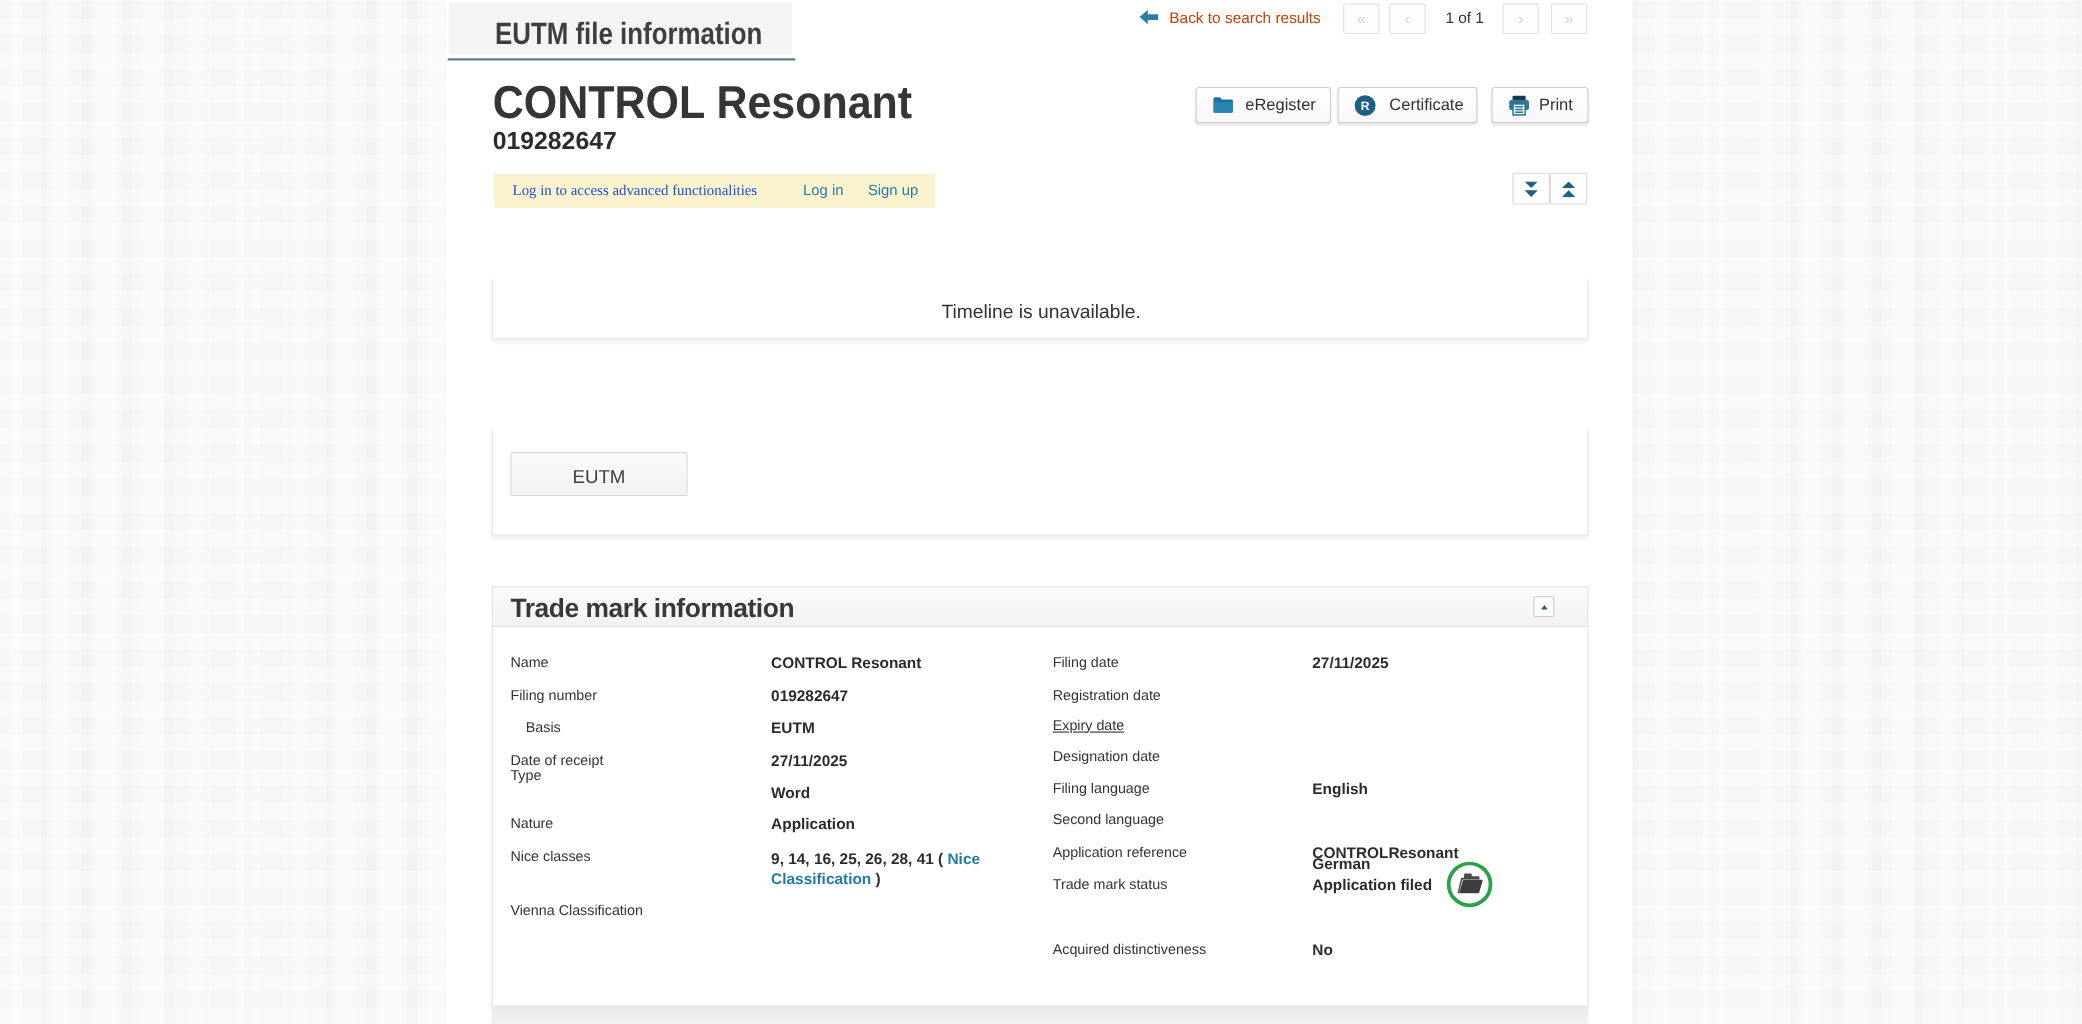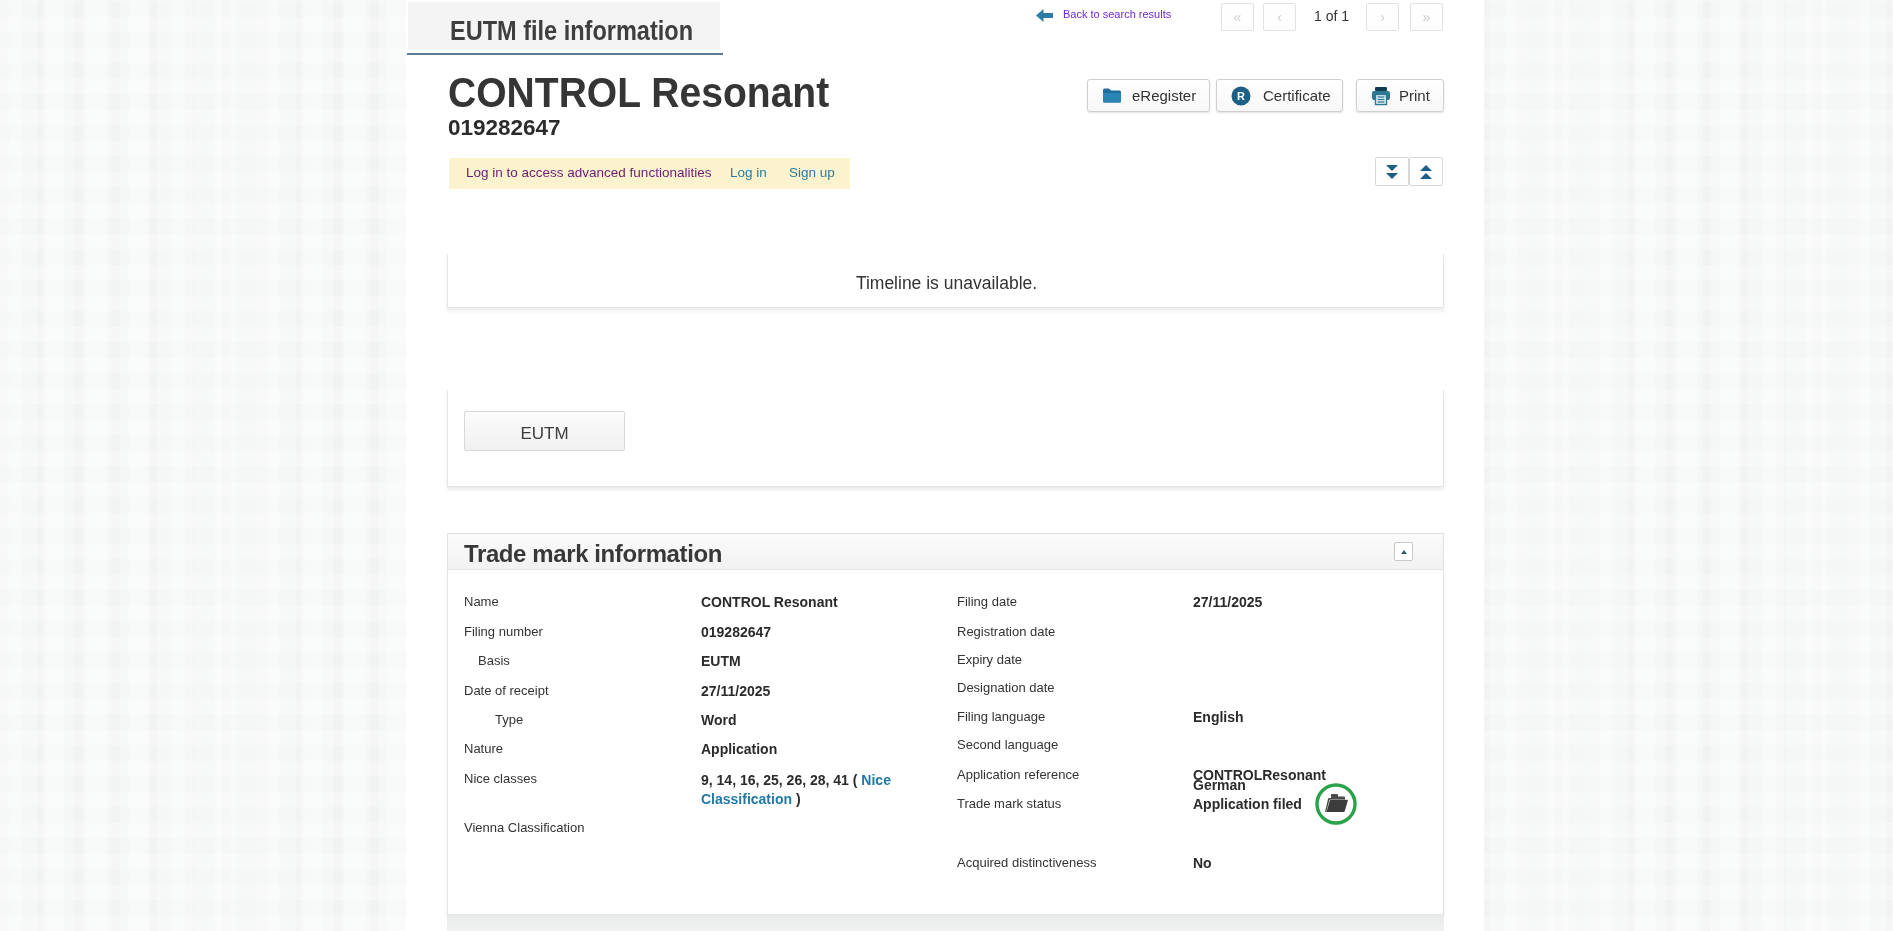--- a/index.html
+++ b/index.html
@@ -15,36 +15,36 @@
 }
 .page { position:relative; width:1893px; height:931px; overflow:hidden; }
 .col { position:absolute; left:406px; top:0; width:1078px; height:931px; background:#fff; }
 
 
 .tab { position:absolute; left:408px; top:2px; width:312px; height:48px; background:#f4f4f5; }
 .tab span { position:absolute; left:42px; top:13px; font-size:28px; font-weight:700; color:#3e3e3e; white-space:nowrap; transform:scaleX(.84); transform-origin:left top; }
 .tabline { position:absolute; left:407px; top:53px; width:316px; height:2px; background:#5d7b91; }
 
 
-.backlink { position:absolute; left:1063px; top:8px; font-size:11px; color:#6d28d9;text-align:center; }
+.backlink { position:absolute; left:1063px; top:8px; font-size:14px; color:#c2410c;text-align:center; }
 .backarrow { position:absolute; left:1036px; top:9px; }
 .pagerbtn { position:absolute; top:3px; width:33px; height:28px; background:#fefefe; border:1px solid #e2e2e2; border-radius:2px; color:#cfcfcf; font-size:14px; text-align:center; line-height:26px; }
 .pageof { position:absolute; left:1314px; top:8px; font-size:14px; color:#333; }
 
 
 .h1 { position:absolute; left:448px; top:69px; font-size:42px; font-weight:700; color:#353535; white-space:nowrap; transform:scaleX(.93); transform-origin:left top; }
 .h1num { position:absolute; left:448px; top:115px; font-size:22.5px; font-weight:700; color:#2b2b2b; }
 
 
 .btn { position:absolute; top:79px; height:33px; background:linear-gradient(#ffffff,#f7f7f7); border:1px solid #cfcfcf; border-radius:3px; box-shadow:0 1px 2px rgba(0,0,0,.12); font-size:15px; color:#333; }
 .btn .lbl { position:absolute; top:7px; }
 
 
 .banner { position:absolute; left:449px; top:158px; width:401px; height:31px; background:#faf3cd; font-size:13.5px; }
-.banner .t1 { position:absolute; left:17px; top:7px; color:#701a75; }
+.banner .t1 { position:absolute; left:17px; top:7px; color:#1d4ed8;font-family:Liberation Serif, serif; }
 .banner a { color:#2a7ba4; text-decoration:none; }
 .banner .t2 { position:absolute; left:281px; top:7px; }
 .banner .t3 { position:absolute; left:340px; top:7px; }
 
 
 .ceb { position:absolute; top:157px; width:34px; height:29px; background:#fff; border:1px solid #d8d8d8; border-radius:2px; }
 
 
 .sect-h { position:absolute; left:447px; width:997px; height:37px; background:linear-gradient(#fbfbfb,#f2f2f2); border:1px solid #e2e2e2; }
 .sect-h .st { position:absolute; left:16px; top:6px; font-size:24px; font-weight:700; color:#383838; letter-spacing:-0.4px; white-space:nowrap; }
@@ -146,32 +146,32 @@
     </div>
   <div class="sect-b" style="top:570px; height:345px;">
     <div class="lab" style="left:16px; top:24px;">Name</div>
     <div class="val" style="left:253px; top:24px;">CONTROL Resonant</div>
     <div class="lab" style="left:16px; top:53.5px;">Filing number</div>
     <div class="val" style="left:253px; top:53.5px;">019282647</div>
     <div class="lab" style="left:30px; top:83px;">Basis</div>
     <div class="val" style="left:253px; top:83px;">EUTM</div>
     <div class="lab" style="left:16px; top:113px;">Date of receipt</div>
     <div class="val" style="left:253px; top:113px;">27/11/2025</div>
-    <div class="lab" style="left:16px; top:142px;margin-left:31px;">Type</div>
+    <div class="lab" style="left:16px; top:127px;">Type</div>
     <div class="val" style="left:253px; top:142px;">Word</div>
     <div class="lab" style="left:16px; top:171px;">Nature</div>
     <div class="val" style="left:253px; top:171px;">Application</div>
     <div class="lab" style="left:16px; top:200.5px;">Nice classes</div>
     <div class="val" style="left:253px; top:200.5px; width:195px; line-height:19.5px;">9, 14, 16, 25, 26, 28, 41 ( <a href="#">Nice Classification</a> )</div>
     <div class="lab" style="left:16px; top:249.5px;">Vienna Classification</div>
 
     <div class="lab" style="left:509px; top:24px;">Filing date</div>
     <div class="val" style="left:745px; top:24px;">27/11/2025</div>
     <div class="lab" style="left:509px; top:53.5px;">Registration date</div>
-    <div class="lab" style="left:509px; top:81.5px;">Expiry date</div>
+    <div class="lab" style="left:509px; top:81.5px;text-decoration:underline;">Expiry date</div>
     <div class="lab" style="left:509px; top:109.5px;">Designation date</div>
     <div class="lab" style="left:509px; top:138.5px;">Filing language</div>
     <div class="val" style="left:745px; top:138.5px;">English</div>
     <div class="lab" style="left:509px; top:167px;">Second language</div>
     <div class="val" style="left:745px; top:167px;margin-top:40px;">German</div>
     <div class="lab" style="left:509px; top:196.5px;">Application reference</div>
     <div class="val" style="left:745px; top:196.5px;">CONTROLResonant</div>
     <div class="lab" style="left:509px; top:226px;">Trade mark status</div>
     <div class="val" style="left:745px; top:226px;">Application filed</div>
     <svg style="position:absolute;left:866px;top:212px;" width="44" height="44" viewBox="0 0 44 44">

